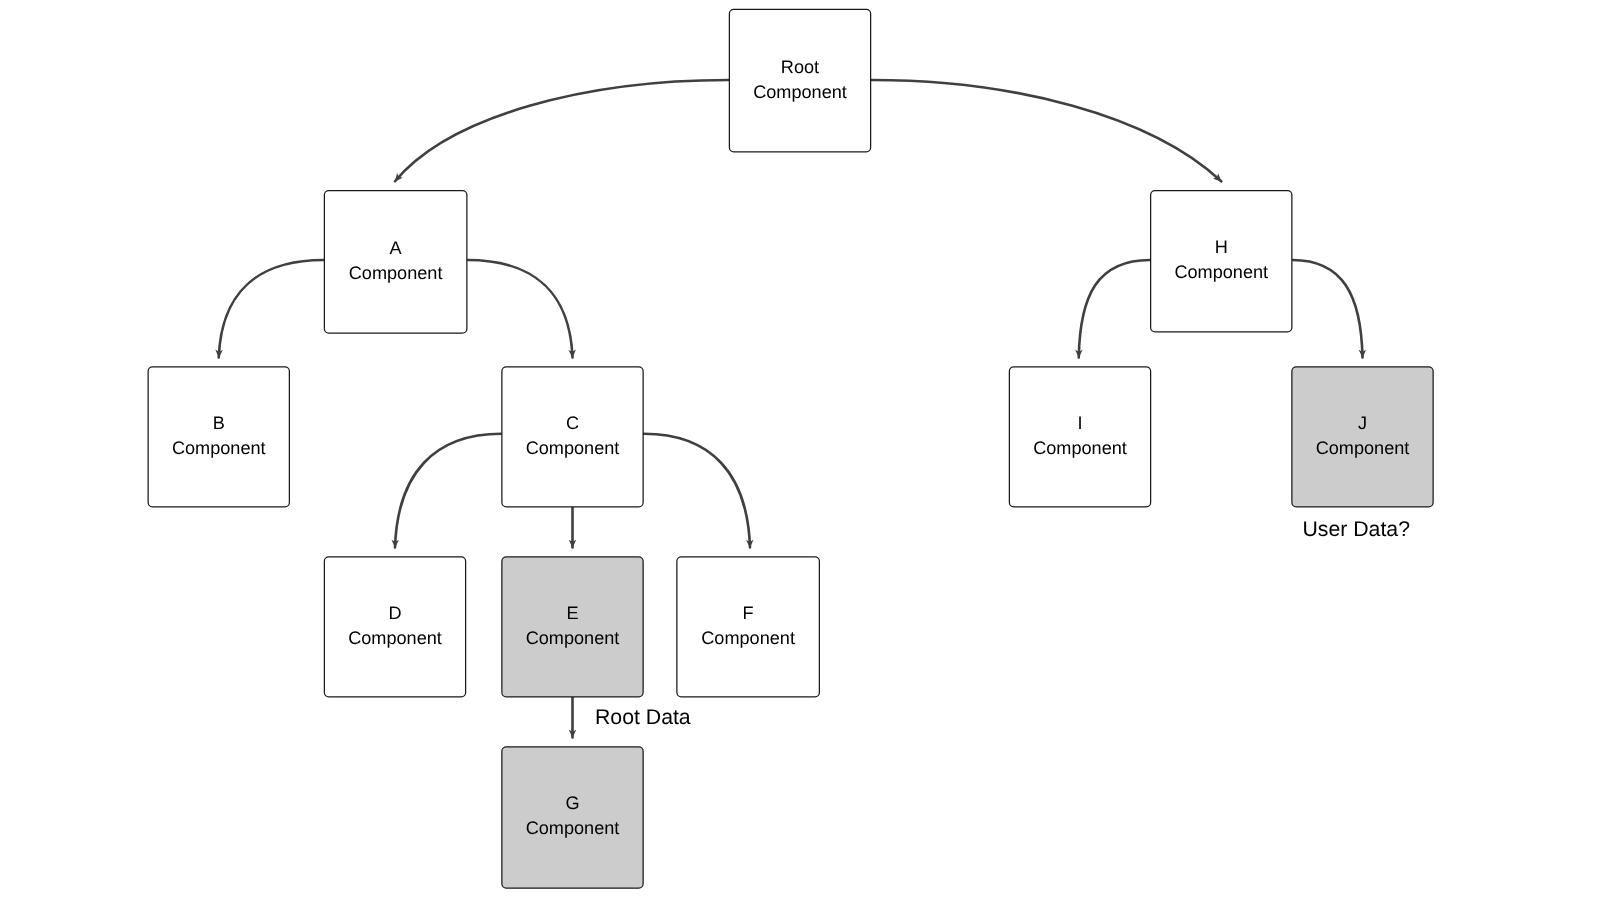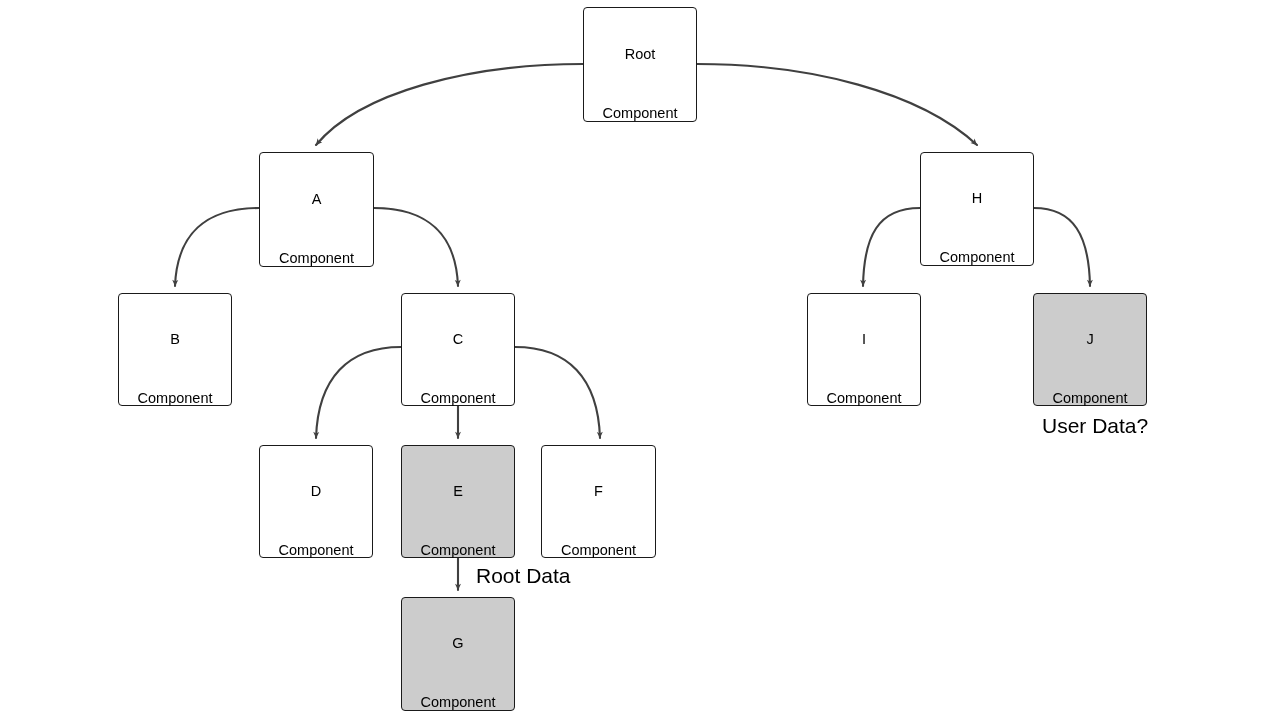--- a/index.html
+++ b/index.html
@@ -46,25 +46,24 @@
     text-align: center;
     user-select: none;
   }
   .node.filled {
     background: #cccccc;
   }
   .node .node-title,
   .node .node-sub {
     display: block;
     white-space: nowrap;
-    margin-top: 39px;
   }
   .edge-label {
     position: absolute;
-    font-size: 21px;
+    font-size: 17px;
     color: #000000;
     white-space: nowrap;
     line-height: 1;
     user-select: none;
   }
 </style>
 </head>
 <body>
 
 <div id="diagram-canvas">

